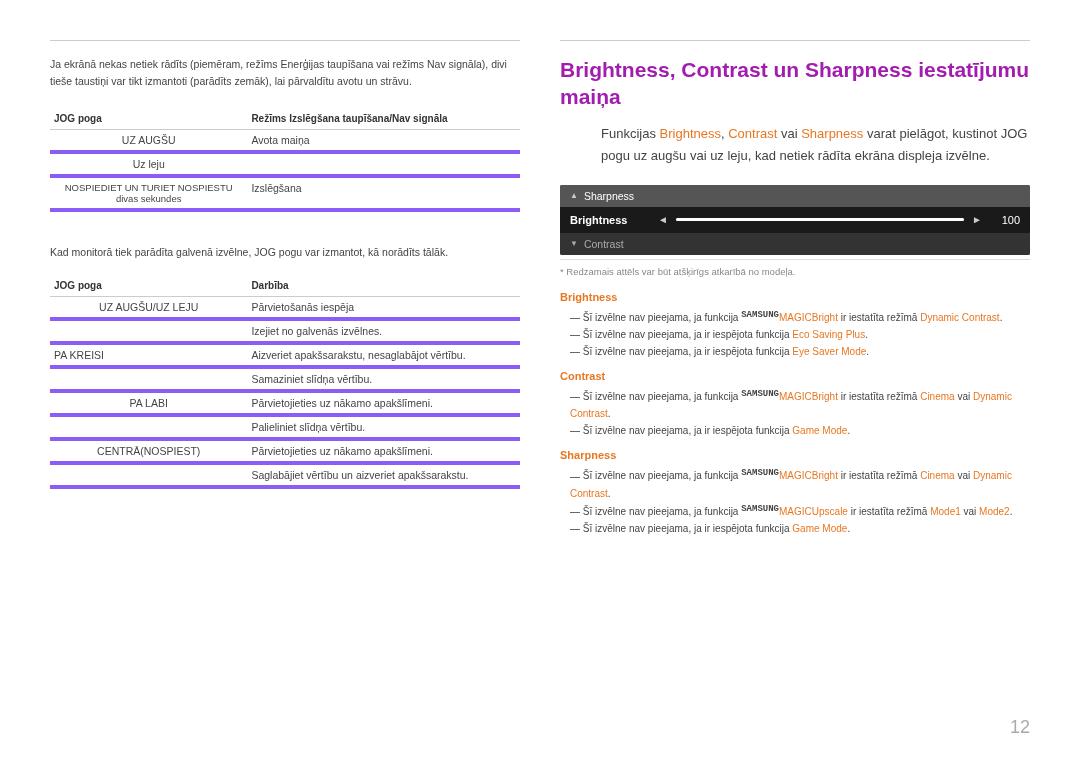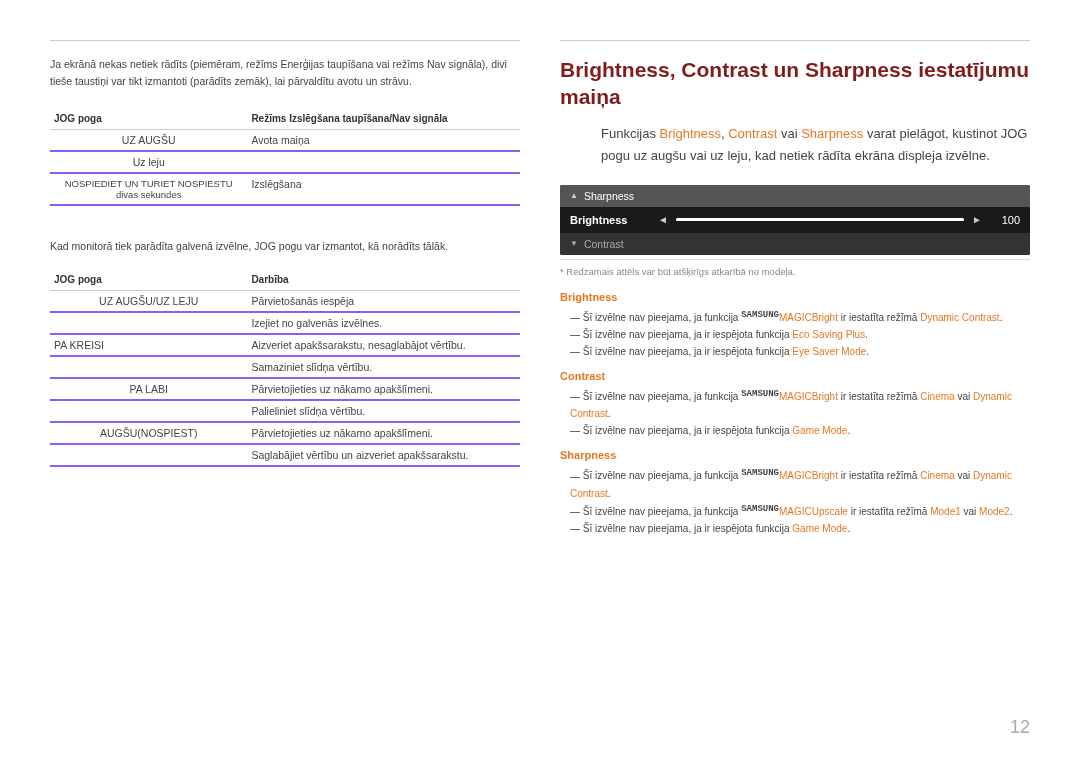--- a/index.html
+++ b/index.html
@@ -49,32 +49,32 @@
       border-bottom: 1px solid #ccc;
       color: #333;
       font-size: 10px;
     }
     table tbody tr td {
       padding: 4px 4px;
       color: #444;
       vertical-align: top;
     }
     table tbody tr {
-      border-bottom: 2px solid #8b5cf6;
+      border-bottom: 4px solid #8b5cf6;
     }
     .section-note {
       font-size: 10.5px;
       color: #444;
       margin-bottom: 15px;
       line-height: 1.6;
     }
     .right-title {
       font-size: 21px;
       font-weight: bold;
-      color: #7f1d1d;
+      color: #a21caf;
       margin-bottom: 12px;
       line-height: 1.3;
     }
     .right-intro {
       font-size: 13px;
       color: #444;
       line-height: 1.7;
       margin-bottom: 18px;
       margin-left: 41px;
     }
@@ -248,21 +248,21 @@
         </tr>
         <tr>
           <td style="text-align:center;">PA LABI</td>
           <td>Pārvietojieties uz nākamo apakšlīmeni.</td>
         </tr>
         <tr>
           <td></td>
           <td>Palieliniet slīdņa vērtību.</td>
         </tr>
         <tr>
-          <td style="text-align:center;">AUGŠU(NOSPIEST)</td>
+          <td style="text-align:center;">CENTRĀ(NOSPIEST)</td>
           <td>Pārvietojieties uz nākamo apakšlīmeni.</td>
         </tr>
         <tr>
           <td></td>
           <td>Saglabājiet vērtību un aizveriet apakšsarakstu.</td>
         </tr>
       </tbody>
     </table>
   </div>
 

